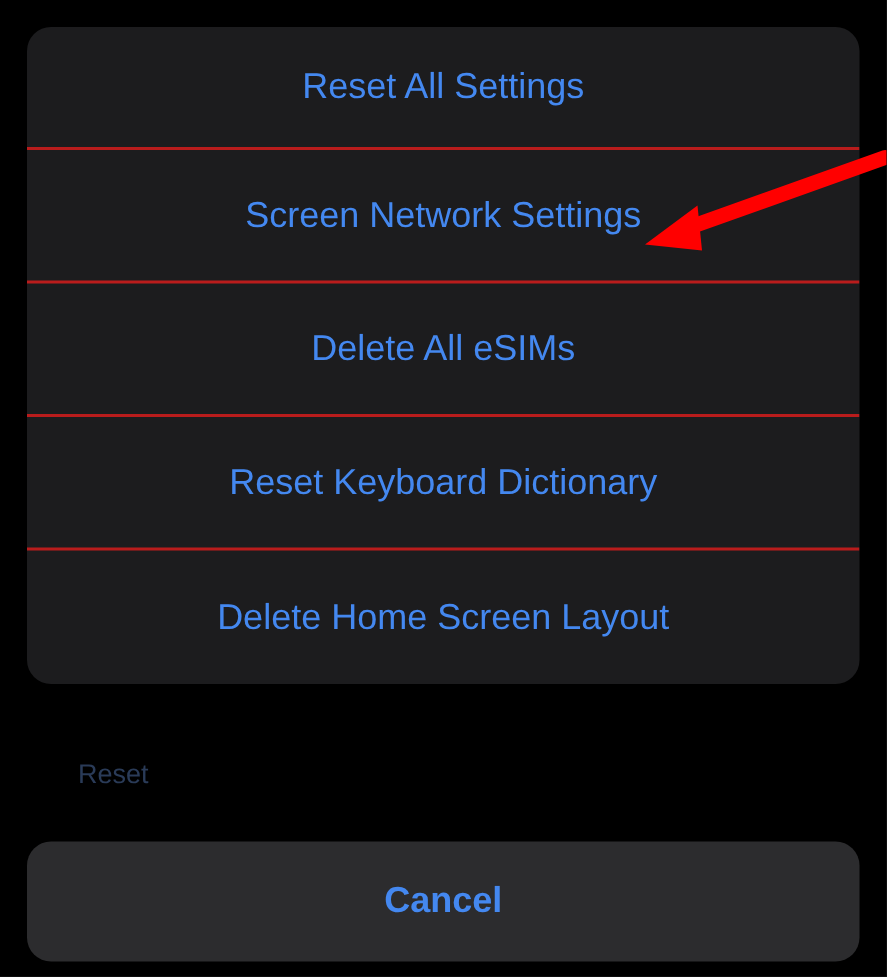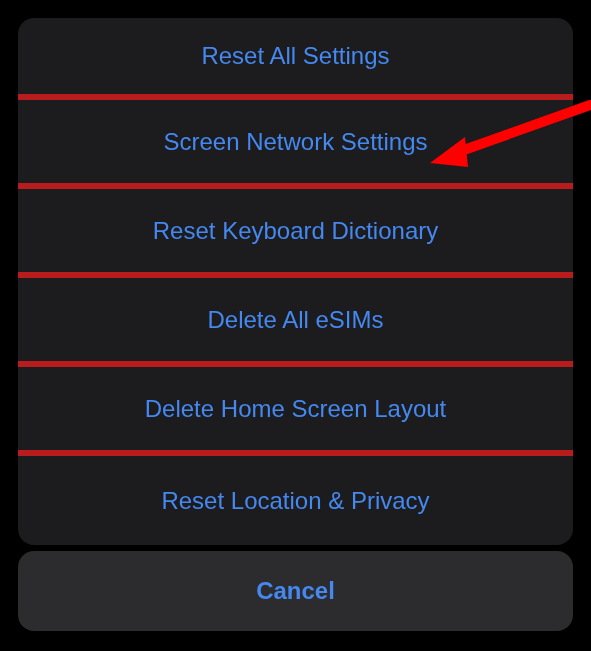--- a/index.html
+++ b/index.html
@@ -25,35 +25,35 @@
       overflow: hidden;
     }
     .option-row {
       display: flex;
       align-items: center;
       justify-content: center;
       height: 89px;
       color: #4488f0;
       font-size: 24px;
       font-weight: 400;
-      border-bottom: 6px solid #b91c1c;
+      border-bottom: 2px solid #b91c1c;
       cursor: pointer;
       text-align: center;
     }
     .option-row:last-child {
       border-bottom: none;
     }
     .option-row:first-child {
       height: 82px;
     }
     .cancel-button {
       position: absolute;
       left: 18px;
       right: 18px;
-      bottom: 20px;
+      bottom: 10px;
       height: 80px;
       background: #2c2c2e;
       border-radius: 16px;
       display: flex;
       align-items: center;
       justify-content: center;
       color: #4488f0;
       font-size: 24px;
       font-weight: 600;
       cursor: pointer;
@@ -78,30 +78,27 @@
 <div class="background-text">Reset</div>
 
 <div class="action-sheet">
   <div class="option-row">
     <span>Reset All Settings</span>
   </div>
   <div class="option-row">
     <span>Screen Network Settings</span>
   </div>
   <div class="option-row">
+    <span>Delete All eSIMs</span>
+  </div>
+  <div class="option-row">
     <span>Reset Keyboard Dictionary</span>
   </div>
   <div class="option-row">
-    <span>Delete All eSIMs</span>
-  </div>
-  <div class="option-row">
     <span>Delete Home Screen Layout</span>
-  </div>
-  <div class="option-row">
-    <span>Reset Location &amp; Privacy</span>
   </div>
 </div>
 
 <div class="cancel-button">
   <span>Cancel</span>
 </div>
 
 <svg class="arrow-annotation" style="left:430px; top:95px; width:165px; height:80px;" viewBox="0 0 165 80">
   <defs>
     <marker id="arrowhead" markerWidth="10" markerHeight="10" refX="2" refY="5" orient="auto">

